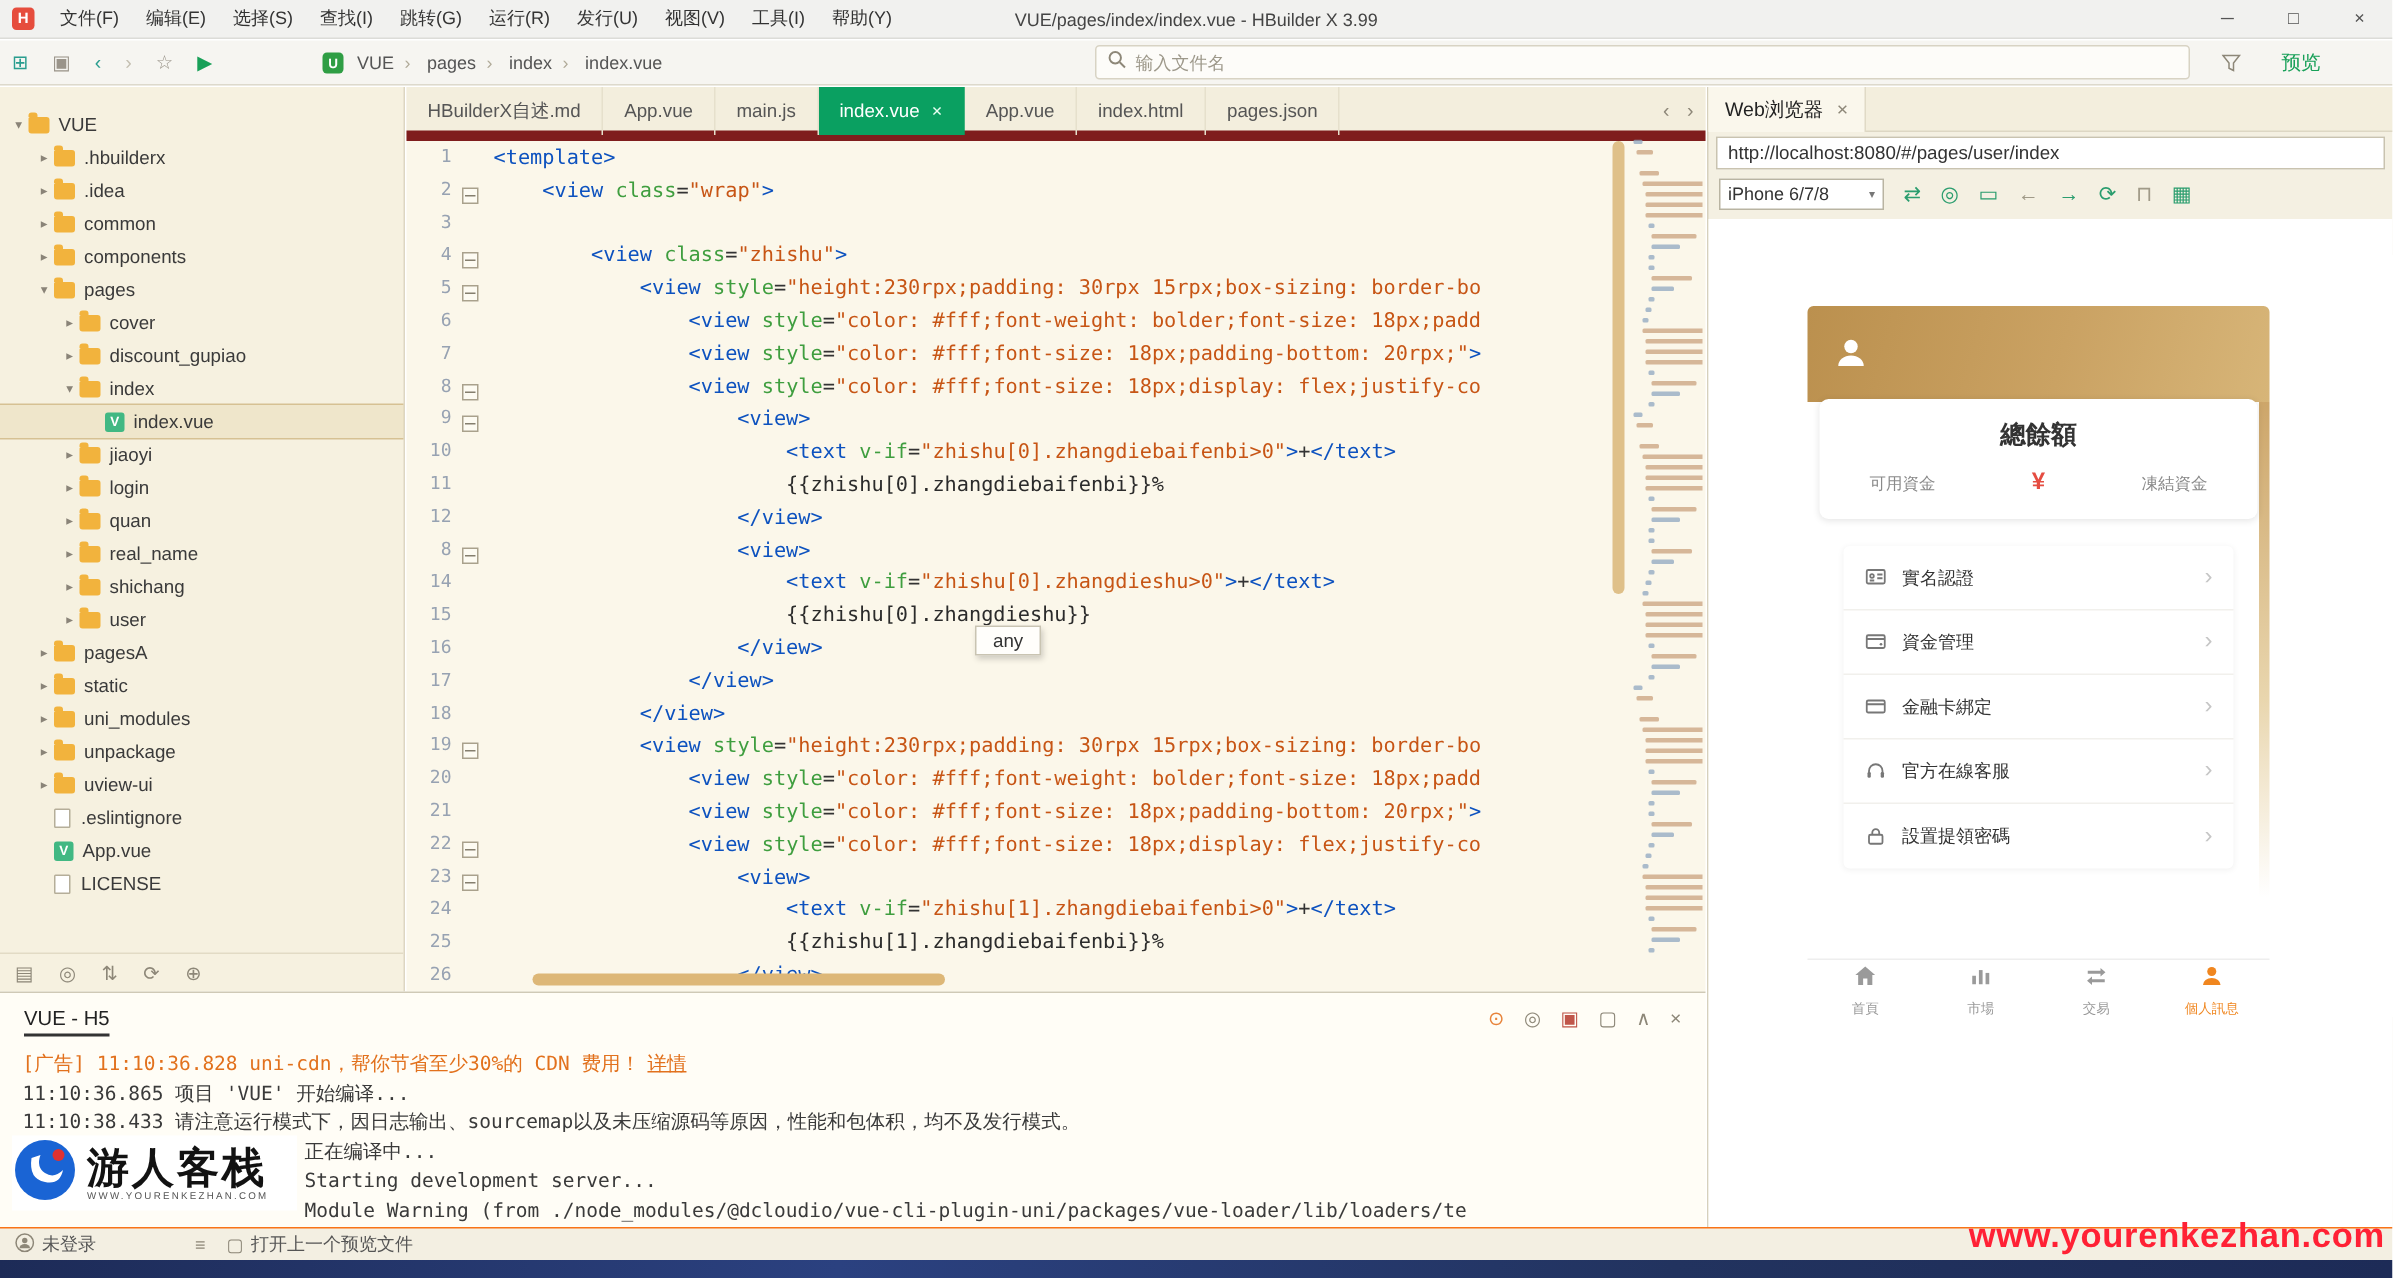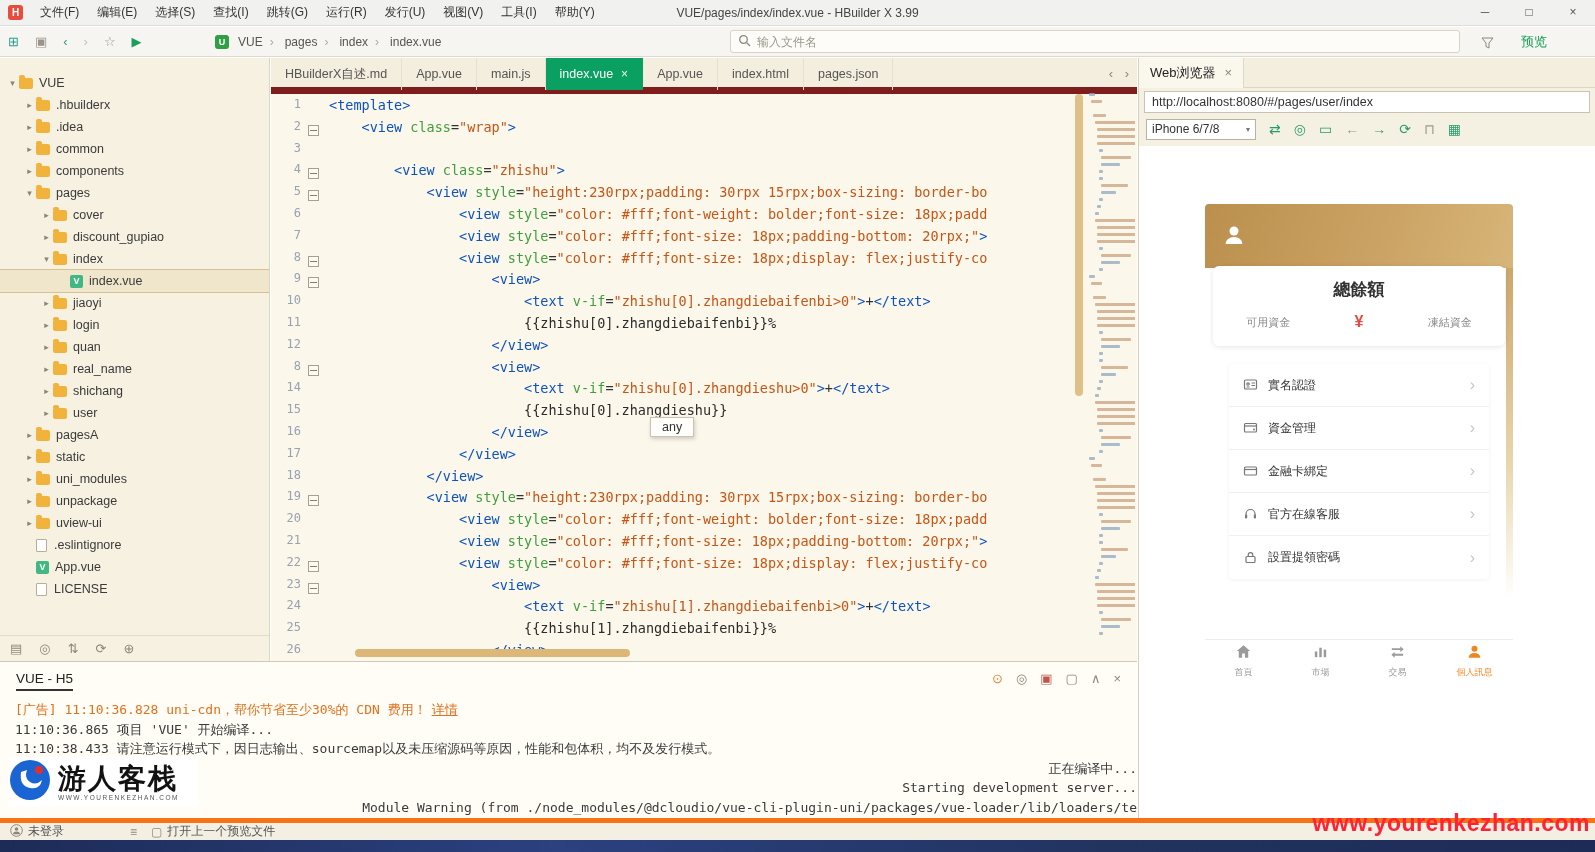--- a/index.html
+++ b/index.html
@@ -65,21 +65,21 @@
   .tooltip { position:absolute; left:379px; top:326px; background:#fffefb; border:1px solid #c9c4b2; box-shadow:1px 2px 4px rgba(0,0,0,.18); padding:2px 11px; font-size:12.5px; color:#333; }
 
   
   .console { position:absolute; top:661px; left:0; width:1137px; height:157px; background:#fffdf6; border-top:1px solid #cfc9b6; overflow:hidden; }
   .c-head { height:38px; position:relative; }
   .c-tab { position:absolute; left:16px; top:9px; font-size:13.5px; color:#222; padding-bottom:3px; border-bottom:2px solid #333; }
   .c-icons { position:absolute; right:16px; top:9px; display:flex; gap:13px; font-size:13px; }
   .c-logs { padding-left:15px; font:13px "DejaVu Sans Mono",monospace; line-height:19.5px; color:#3a3a3a; white-space:nowrap; }
   .log-ad { color:#e2711d; }
   .log-link { color:#e2711d; text-decoration:underline; margin-left:5px; }
-  .indent { padding-left:188px;text-align:right; }
+  .indent { padding-left:188px; }
 
   
   .browser { position:absolute; top:58px; left:1138px; width:457px; height:760px; background:#f4f0e2; border-left:1px solid #d6d0bc; }
   .b-tabs { height:30px; background:#f3eedd; border-bottom:1px solid #ddd7c4; display:flex; }
   .b-tab { height:30px; line-height:30px; padding:0 11px; background:#faf7ec; border-right:1px solid #e0dac6; font-size:13px; color:#222; display:flex; align-items:center; gap:9px; }
   .b-tab .bclose { color:#8d8778; font-size:13px; }
   .url-row { padding:3px 5px 2px; }
   .url-input { width:100%; height:22px; border:1px solid #c9c3b0; background:#fff; font-size:12.5px; color:#333; padding:0 7px; font-family:"Liberation Sans",sans-serif; }
   .dev-row { display:flex; align-items:center; padding:3px 7px; gap:13px; height:28px; }
   .dev-select { width:110px; height:21px; border:1px solid #b9b4a2; background:#fff; font-size:12px; color:#333; display:flex; align-items:center; justify-content:space-between; padding:0 5px; }
@@ -104,21 +104,21 @@
   .plabel { font-size:12px; color:#333; flex:1; }
   .pchev { color:#c6c6c6; font-size:16px; }
   .logout-btn { margin:24px 12px 0; height:38px; border-radius:19px; background:linear-gradient(90deg,#fbb24d,#f5832e); color:#fff; font-size:14px; letter-spacing:3px; display:flex; align-items:center; justify-content:center; }
   .p-tabbar { margin-top:60px; height:42px; border-top:1px solid #eee; display:flex; }
   .ptab { flex:1; display:flex; flex-direction:column; align-items:center; justify-content:center; gap:2px; color:#9a9a9a; }
   .ptab.active { color:#f0861f; }
   .ptab svg { width:17px; height:17px; }
   .ptab-label { font-size:9px; }
 
   
-  .statusbar { position:absolute; top:818px; left:0; right:0; height:22px; background:#f3efe2; border-top:5px solid #f97316; display:flex; align-items:center; font-size:12px; color:#555; padding-left:10px; z-index:4; }
+  .statusbar { position:absolute; top:818px; left:0; right:0; height:22px; background:#f3efe2; border-top:1px solid #f97316; display:flex; align-items:center; font-size:12px; color:#555; padding-left:10px; z-index:4; }
   .sb-item { display:flex; align-items:center; gap:5px; margin-right:14px; }
   .sb-glyph { color:#8d8778; font-size:12px; }
   .list-gap { margin-left:52px; }
   .bottomstrip { position:absolute; top:840px; left:0; right:0; height:12px; background:linear-gradient(90deg,#1d2b57,#2b4180 35%,#22335f 70%,#1d2b57); z-index:3; }
 
   
   .wm-brand { position:absolute; left:8px; top:757px; width:190px; height:50px; background:#fff; display:flex; align-items:center; gap:6px; z-index:6; }
   .wm-text { display:flex; flex-direction:column; }
   .wm-main { font-size:28px; font-weight:bold; color:#121212; letter-spacing:2px; line-height:30px; }
   .wm-sub { font-size:6.5px; color:#555; letter-spacing:1.5px; }

